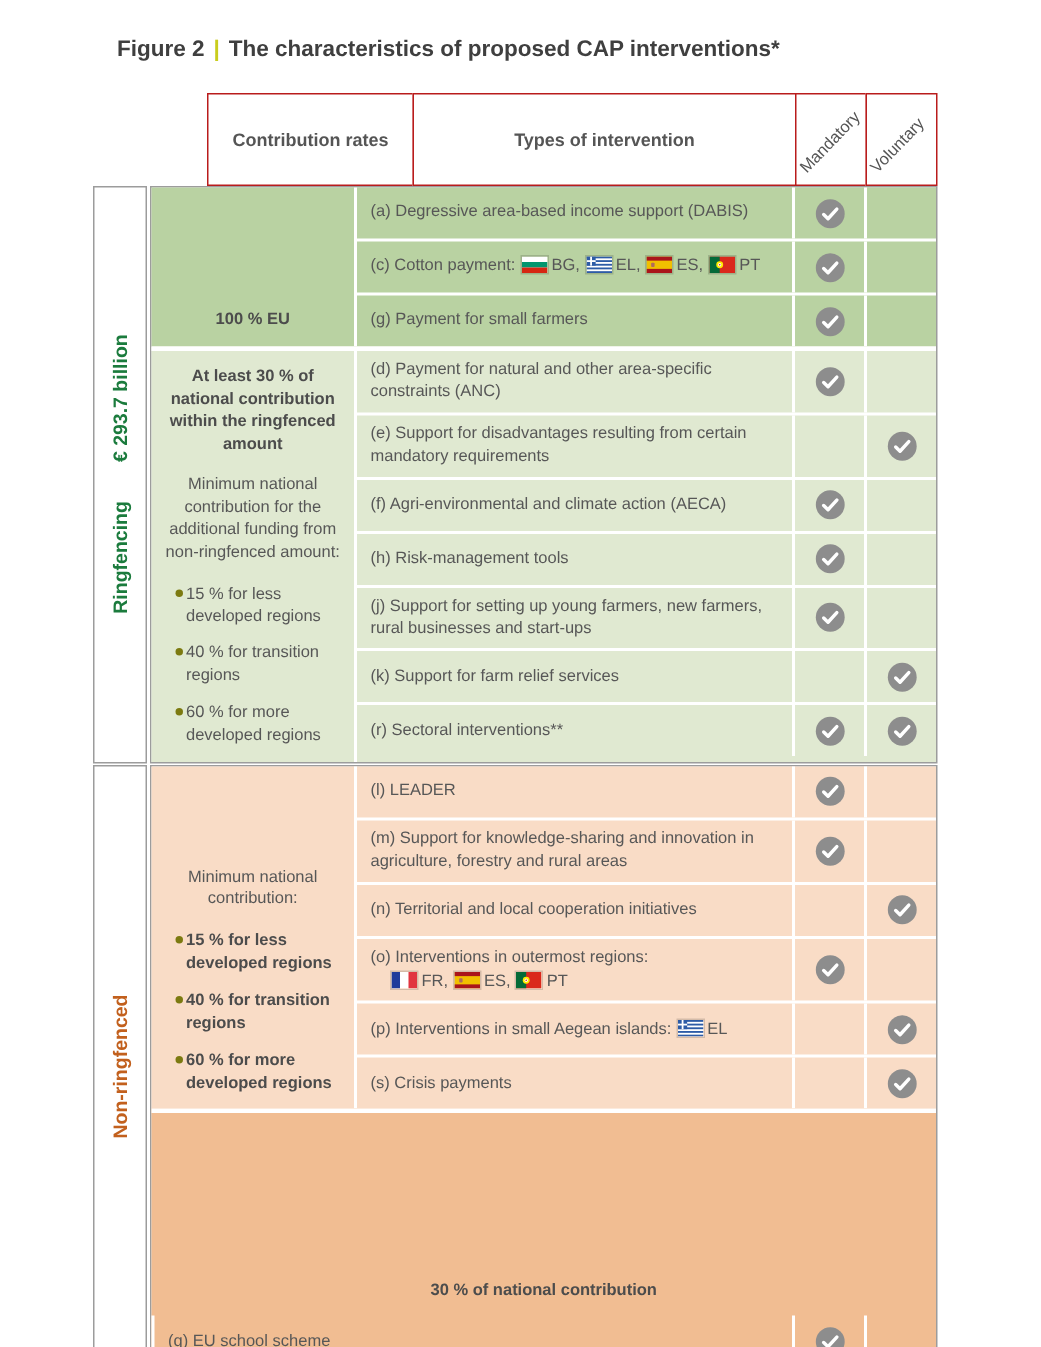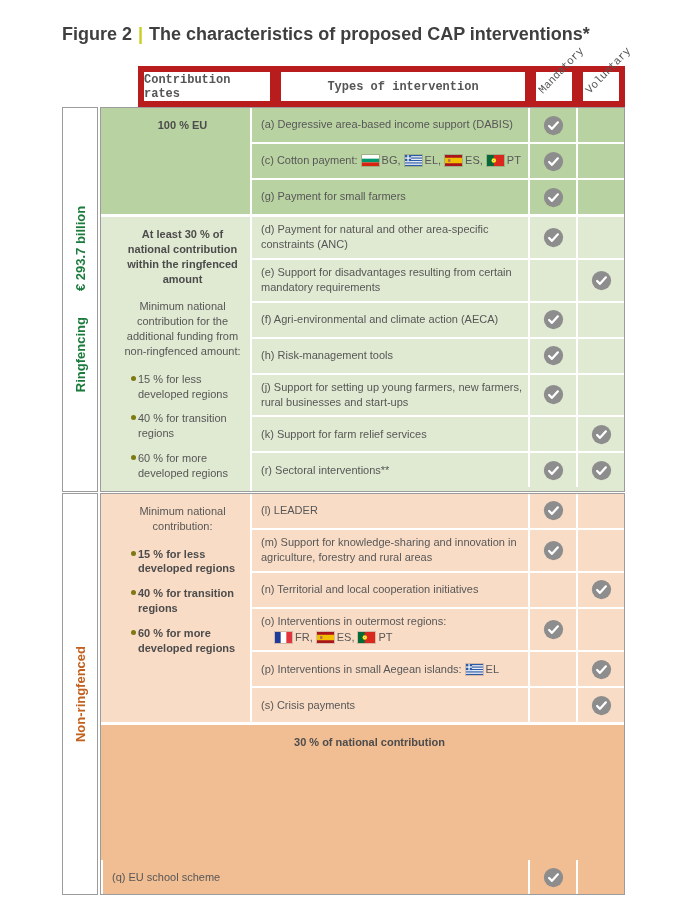--- a/index.html
+++ b/index.html
@@ -2,45 +2,45 @@
 <html><head>
 <meta charset="utf-8">
 <style>
   html,body{margin:0;padding:0;background:#ffffff;}
   .page{
     width:694px;height:898px;box-sizing:border-box;position:relative;
     background:#ffffff;font-family:"Liberation Sans", sans-serif;
     padding:24px 69px 0 62px;overflow:hidden;
   }
   
-  .title{font-size:18px;font-weight:bold;color:#3f3f3f;margin-bottom:21px;white-space:nowrap;}
+  .title{font-size:15px;font-weight:bold;color:#3f3f3f;margin-bottom:21px;white-space:nowrap;margin-left:16px;}
   .t-pipe{margin:0 6px;font-weight:bold;}
   
   .header-row{display:flex;margin-left:38px;}
-  .h-cell{background:#fff;border:6px solid #b91c1c;height:41px;box-sizing:border-box;
+  .h-cell{background:#fff;border:1px solid #b91c1c;height:62px;box-sizing:border-box;
     display:flex;align-items:center;justify-content:center;
-    font-weight:bold;font-size:12px;color:#555;font-family:Liberation Mono, monospace;}
+    font-weight:bold;font-size:12px;color:#555;}
   .h-cell + .h-cell{margin-left:-1px;}
   .h-contrib{flex:0 0 138px;}
   .h-types{flex:1;}
   .h-mand,.h-vol{flex:0 0 48px;position:relative;overflow:visible;}
   .rot{position:absolute;bottom:5px;left:9px;transform-origin:0 100%;transform:rotate(-46deg);
     font-weight:400;font-size:11px;color:#555;white-space:nowrap;}
   
   .band{display:flex;}
   .band + .band{margin-top:1px;}
   .rail{flex:0 0 36px;border:1px solid #9c9c9c;background:#fff;margin-right:2px;position:relative;box-sizing:border-box;}
   .rail-rot{position:absolute;top:50%;left:50%;transform:translate(-50%,-50%) rotate(-90deg);
     display:flex;align-items:center;gap:26px;white-space:nowrap;font-weight:bold;font-size:13px;}
   .band-content{flex:1;border:1px solid #9c9c9c;display:flex;flex-direction:column;}
   
   .sec{display:flex;border-top:3px solid #fff;}
   .sec:first-child{border-top:none;}
-  .contrib{flex:0 0 135px;box-sizing:border-box;display:flex;flex-direction:column;justify-content:flex-start;
-    gap:13px;padding:10px 8px;font-size:11px;color:#575757;text-align:center;line-height:1.35;margin-left:14px;}
+  .contrib{flex:0 0 135px;box-sizing:border-box;display:flex;flex-direction:column;justify-content:flex-end;
+    gap:13px;padding:10px 8px;font-size:11px;color:#575757;text-align:center;line-height:1.35;}
   .contrib-p.bold{font-weight:bold;color:#4c4c4c;}
   ul.bullets{list-style:none;margin:0;padding:0 0 0 8px;display:flex;flex-direction:column;gap:10px;text-align:left;}
   .bullet-item{display:flex;gap:2px;align-items:flex-start;}
   .dot{width:5px;height:5px;border-radius:50%;margin-top:4px;flex:0 0 5px;}
   .bullets.bold .bullet-text{font-weight:bold;color:#4c4c4c;}
   .rows{flex:1;display:flex;flex-direction:column;border-left:2px solid #fff;}
   .row{display:flex;border-top:2px solid #fff;min-height:34px;}
   .row:first-child{border-top:none;}
   .type-cell{flex:1;box-sizing:border-box;padding:5px 5px 5px 9px;display:flex;flex-direction:column;
     justify-content:center;font-size:11px;color:#575757;line-height:1.4;}

